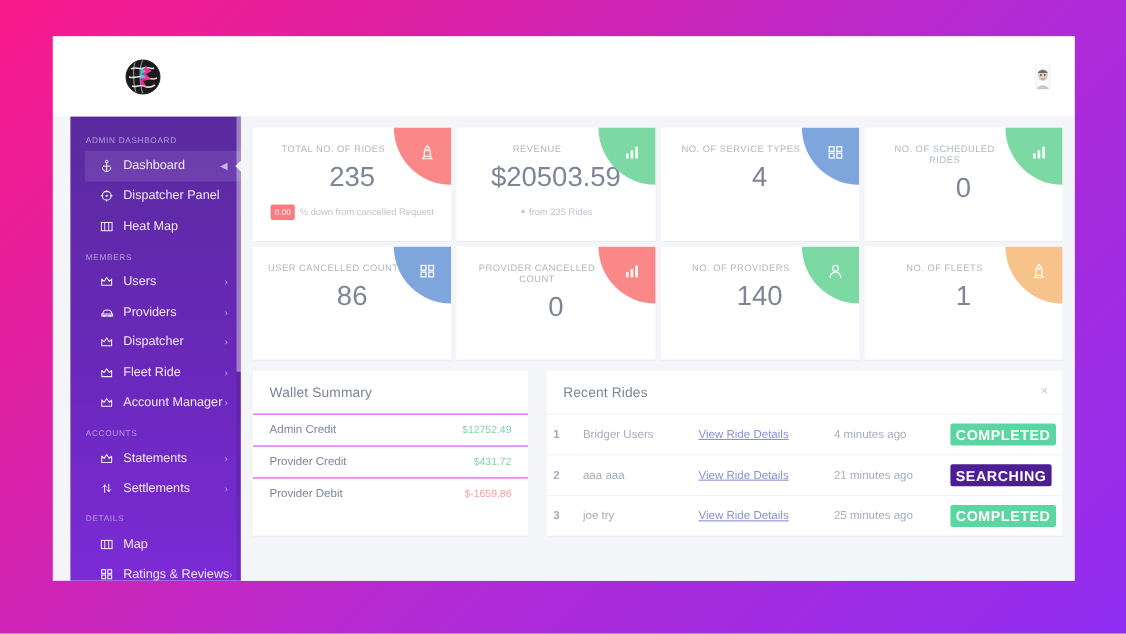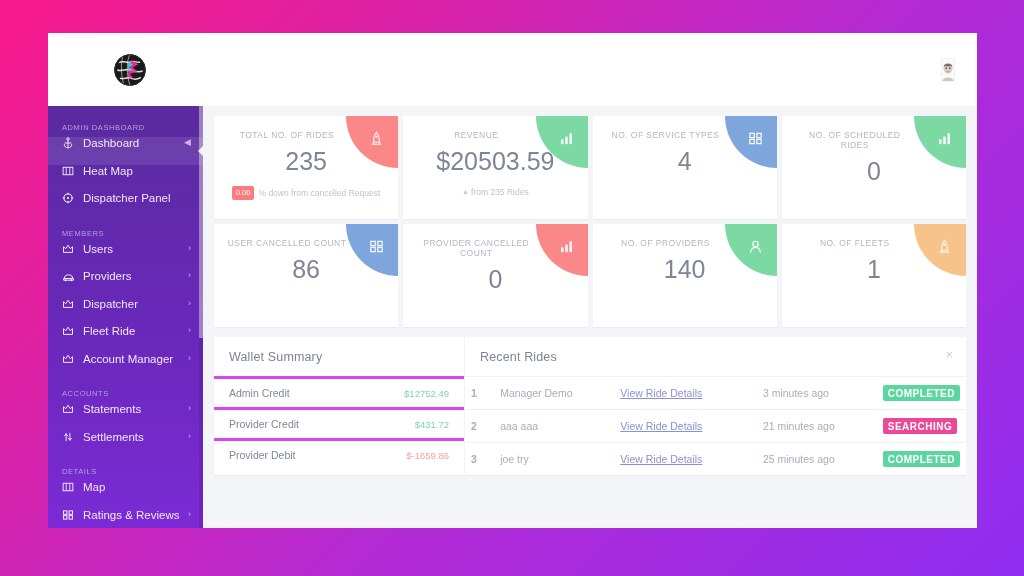--- a/index.html
+++ b/index.html
@@ -40,21 +40,21 @@
     display: flex; align-items: center; justify-content: center;
   }
   .avatar {
     position: absolute; right: 18px; top: 50%;
     transform: translateY(-50%);
     width: 22px; height: 26px;
     display: flex; align-items: center; justify-content: center;
   }
 
   
-  .body-row { flex: 1 1 auto; display: flex; min-height: 0; position: relative; }
+  .body-row { flex: 1 1 auto; display: flex; min-height: 0; position: relative; padding-left: 16px; }
 
   
   .sidebar {
     width: 155px;
     flex: 0 0 155px;
     background: #5b2a9c;
     background: linear-gradient(180deg,#5a2a9e 0%, #6a28bb 55%, #7b2bd6 100%);
     color: #e8dcf6;
     overflow: hidden;
     position: relative;
@@ -63,27 +63,28 @@
   .sb-section {
     font-size: 7.5px;
     letter-spacing: 0.6px;
     color: #b79fdd;
     padding: 9px 14px 5px 14px;
     text-transform: uppercase;
     font-weight: 400;
   }
   .sb-item {
     display: flex;
-    align-items: flex-start;
+    align-items: center;
     height: 27.5px;
     padding: 0 10px 0 14px;
     font-size: 11.5px;
     color: #f0e8fb;
     position: relative;
     cursor: pointer;
+    margin-left: 13px;
   }
   .sb-item .ic {
     width: 18px; flex: 0 0 18px;
     display: flex; align-items: center; justify-content: flex-start;
     opacity: .95;
   }
   .sb-item .lbl { flex: 1 1 auto; padding-left: 3px; white-space: nowrap; }
   .sb-item .chev { font-size: 9px; color: #c9b4e8; flex: 0 0 auto; padding-right: 2px; }
   .sb-item.active { background: rgba(255,255,255,.10); }
   .sb-item.active::after {
@@ -171,21 +172,21 @@
     margin-right: 4px;
     vertical-align: 1px;
   }
   .caret-up { color: #c4c8d3; font-size: 7px; margin-right: 2px; vertical-align: 1px; }
 
   
   .lower {
     margin-top: 10px;
     display: grid;
     grid-template-columns: 250px 1fr;
-    gap: 1px;
+    gap: 17px;
   }
   .panel {
     background: #fff;
     box-shadow: 0 1px 1px rgba(0,0,0,.035);
     overflow: hidden;
   }
   .panel-head {
     padding: 13px 15px 12px 15px;
     font-size: 12.5px;
     color: #7d8493;
@@ -194,21 +195,21 @@
   }
   .panel-close {
     position: absolute; right: 13px; top: 12px;
     color: #c5c9d4; font-size: 12px; line-height: 1; cursor: pointer;
   }
   .wallet-row {
     display: flex;
     align-items: center;
     justify-content: space-between;
     padding: 8px 15px;
-    border-top: 3px solid #d946ef;
+    border-top: 1px solid #d946ef;
     font-size: 10.5px;
   }
   .wallet-row .k { color: #80879a; }
   .wallet-row .v { font-size: 9.5px; }
   .v.pos { color: #7fd4a8; }
   .v.neg { color: #fb9e9e; }
 
   table.rides { width: 100%; border-collapse: collapse; }
   table.rides td {
     border-top: 1px solid #f0f1f5;
@@ -223,28 +224,28 @@
   td.c-link a {
     color: #8b8fd6;
     text-decoration: underline;
     font-size: 10.5px;
   }
   td.c-time { width: 125px; }
   td.c-status { padding-right: 15px; text-align: left; }
   .badge {
     display: inline-block;
     color: #fff;
-    font-size: 10px;
+    font-size: 13px;
     letter-spacing: .5px;
     padding: 2.5px 5px;
     border-radius: 2px;
     font-weight: 700;
   }
   .badge.completed { background: #5cd6a0; }
-  .badge.searching { background: #ec4899; text-align: right; }
+  .badge.searching { background: #4c1d95; text-align: right; }
 </style>
 </head>
 <body>
 
 <div class="app-window">
 
   <div class="topbar">
     <div class="logo-wrap">
       <svg viewBox="0 0 44 44" width="40" height="40" aria-hidden="true">
         <circle cx="22" cy="22" r="17" fill="#161616"></circle>
@@ -282,36 +283,36 @@
               <circle cx="8" cy="2.5" r="1.6" fill="none" stroke="#fff" stroke-width="1.2"></circle>
               <path d="M8 4v10M4 8H12M3 10c0 3 2.5 4.5 5 4.5s5-1.5 5-4.5" fill="none" stroke="#fff" stroke-width="1.2" stroke-linecap="round"></path>
             </svg>
           </span>
           <span class="lbl">Dashboard</span>
           <span class="chev">◀</span>
         </div>
         <div class="sb-item">
           <span class="ic">
             <svg class="" viewBox="0 0 16 16" width="12" height="12">
-              <rect x="1.5" y="3" width="13" height="10" fill="none" stroke="#fff" stroke-width="1.2"></rect>
-              <path d="M5.6 3v10M10.4 3v10" stroke="#fff" stroke-width="1.1"></path>
-            </svg>
-          </span>
-          <span class="lbl">Heat Map</span>
-          <span class="chev"></span>
-        </div>
-        <div class="sb-item">
-          <span class="ic">
-            <svg class="" viewBox="0 0 16 16" width="12" height="12">
               <circle cx="8" cy="8" r="5.4" fill="none" stroke="#fff" stroke-width="1.3"></circle>
               <path d="M8 1.4v2M8 12.6v2M1.4 8h2M12.6 8h2" stroke="#fff" stroke-width="1.2" stroke-linecap="round"></path>
               <circle cx="8" cy="8" r="1.4" fill="#fff"></circle>
             </svg>
           </span>
           <span class="lbl">Dispatcher Panel</span>
+          <span class="chev"></span>
+        </div>
+        <div class="sb-item">
+          <span class="ic">
+            <svg class="" viewBox="0 0 16 16" width="12" height="12">
+              <rect x="1.5" y="3" width="13" height="10" fill="none" stroke="#fff" stroke-width="1.2"></rect>
+              <path d="M5.6 3v10M10.4 3v10" stroke="#fff" stroke-width="1.1"></path>
+            </svg>
+          </span>
+          <span class="lbl">Heat Map</span>
           <span class="chev"></span>
         </div>
         <div class="sb-section">MEMBERS</div>
         <div class="sb-item">
           <span class="ic">
             <svg class="" viewBox="0 0 16 16" width="12" height="12">
               <path d="M2 12.5V5l3 2.6L8 3l3 4.6L14 5v7.5z" fill="none" stroke="#fff" stroke-width="1.25" stroke-linejoin="round"></path>
             </svg>
           </span>
           <span class="lbl">Users</span>
@@ -517,23 +518,23 @@
 
         <div class="panel">
           <div class="panel-head">
             <span>Recent Rides</span>
             <span class="panel-close">×</span>
           </div>
           <table class="rides">
             <tbody id="rides-body">
                 <tr>
                   <td class="c-idx">1</td>
-                  <td class="c-name">Manager Demo</td>
+                  <td class="c-name">Bridger Users</td>
                   <td class="c-link"><a href="#">View Ride Details</a></td>
-                  <td class="c-time">3 minutes ago</td>
+                  <td class="c-time">4 minutes ago</td>
                   <td class="c-status"><span class="badge completed">COMPLETED</span></td>
                 </tr>
                 <tr>
                   <td class="c-idx">2</td>
                   <td class="c-name">aaa aaa</td>
                   <td class="c-link"><a href="#">View Ride Details</a></td>
                   <td class="c-time">21 minutes ago</td>
                   <td class="c-status"><span class="badge searching">SEARCHING</span></td>
                 </tr>
                 <tr>

